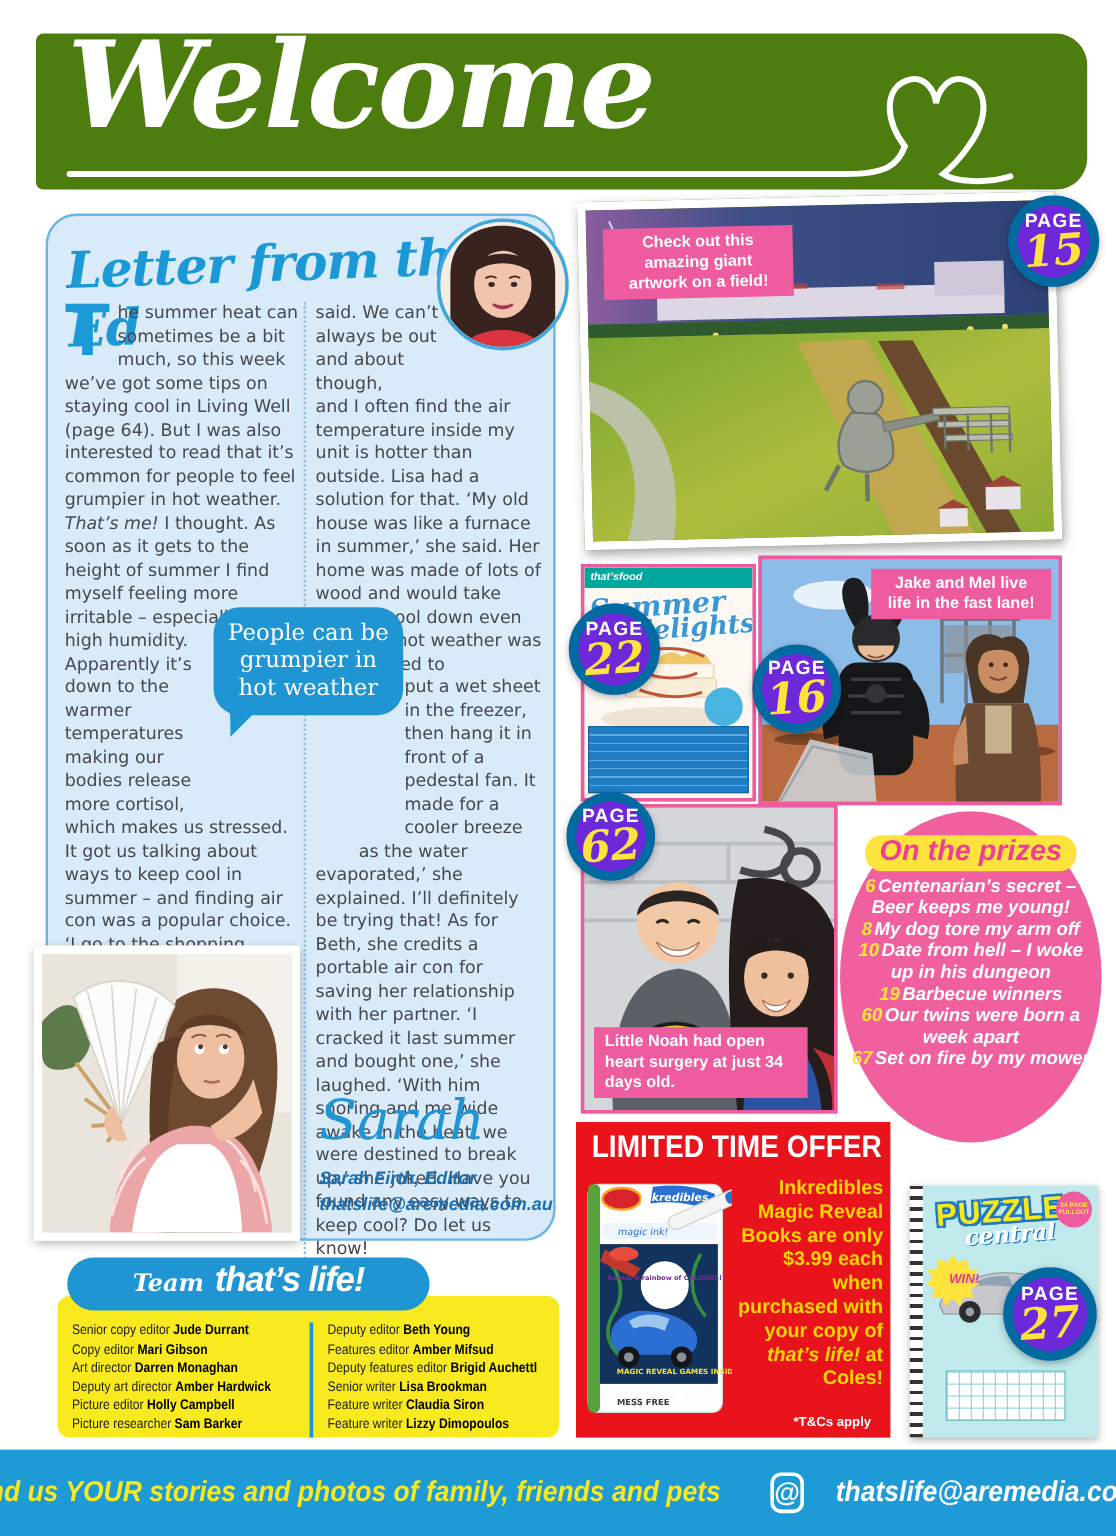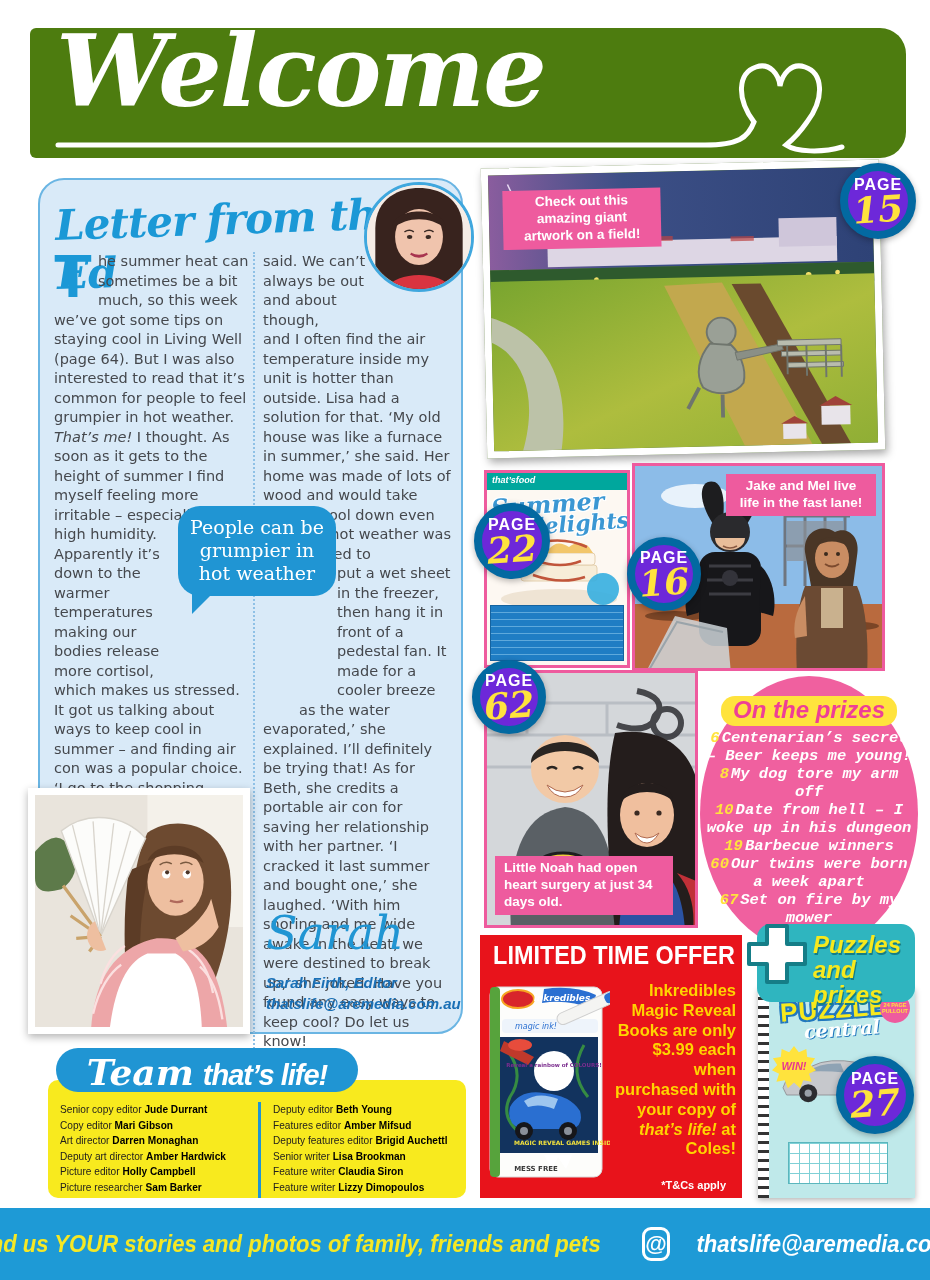--- a/index.html
+++ b/index.html
@@ -76,29 +76,29 @@
   .badge .bn { color:#ffe33d; font-family:"DejaVu Serif", serif; font-style:italic; font-weight:bold;
                font-size:36px; line-height:.9; transform:rotate(-4deg); }
 
   
   .cover-ellipse { position:absolute; left:700px; top:676px; width:218px; height:276px;
                    background:#f0609f; border-radius:50%; display:flex; flex-direction:column;
                    align-items:center; padding-top:20px; z-index:3; }
   .cover-title { background:#ffe33d; color:#ee3f96; font-family:"Liberation Sans", sans-serif;
                  font-weight:bold; font-style:italic; font-size:24px; padding:0 12px 2px;
                  border-radius:14px; margin-bottom:4px; white-space:nowrap; }
-  .cover-item { width:206px; text-align:center; color:#fff; font-family:Liberation Mono, monospace;
+  .cover-item { width:206px; text-align:center; color:#fff; font-family:Liberation Sans, sans-serif;
                 font-weight:bold; font-style:italic; font-size:15.5px; line-height:1.16; }
   .cover-item .num { color:#ffe33d; margin-right:2px; }
 
   
   .team-banner { position:absolute; left:56px; top:1048px; width:302px; height:44px; background:#2095d3;
                  border-radius:22px; display:flex; align-items:baseline; justify-content:center;
                  gap:9px; color:#fff; z-index:4; padding-top:3px; }
-  .team-banner .scr { font-family:"DejaVu Serif", serif; font-style:italic; font-weight:bold; font-size:36px; }
+  .team-banner .scr { font-family:"DejaVu Serif", serif; font-style:italic; font-weight:bold; font-size:20px; }
   .team-banner .brand { font-family:"Liberation Sans", sans-serif; font-weight:bold; font-style:italic;
                         font-size:29px; letter-spacing:-1px; }
   .team-box { position:absolute; left:48px; top:1080px; width:418px; height:118px; background:#f8ea1e;
               border-radius:10px; display:flex; padding:22px 0 0 12px; }
   .team-col { width:198px; font-family:"Liberation Sans", sans-serif; font-size:11.5px; color:#22211d; }
   .team-col + .team-col { border-left:3px solid #2095d3; padding-left:12px; }
   .team-row { white-space:nowrap; transform:scaleX(.88); transform-origin:0 50%; line-height:15.5px; }
   .team-row b { color:#000; }
 
   
@@ -122,21 +122,21 @@
                   box-shadow:0 2px 6px rgba(0,0,0,.3); overflow:hidden; }
   .spiral { position:absolute; left:0; top:0; width:11px; height:100%; background:#fff;
             background-image:repeating-linear-gradient(#333 0 3px, #fff 3px 9px); }
   .pz-title { position:absolute; left:22px; top:6px; font-family:"Liberation Sans", sans-serif;
               font-weight:bold; font-size:26px; color:#f7e91d; letter-spacing:1px; transform:rotate(-4deg);
               text-shadow:-2px 2px 0 #2178be, 2px 2px 0 #2178be, 2px -2px 0 #2178be, -2px -2px 0 #2178be; }
   .pz-sub { position:absolute; left:46px; top:30px; font-family:"DejaVu Serif", serif; font-style:italic;
             font-weight:bold; font-size:19px; color:#fff; transform:rotate(-4deg);
             text-shadow:1px 1px 0 #2178be; }
   .pz-win { position:absolute; left:14px; top:58px; width:44px; height:44px; z-index:2; }
-  .pz-win span { position:absolute; left:0; top:14px; width:44px; text-align:center;
+  .pz-win span { position:absolute; left:0; top:14px; width:44px; text-align:right;
                  color:#e8388f; font-weight:bold; font-style:italic; font-size:11px;
                  font-family:"Liberation Sans", sans-serif; }
   .pz-star { width:44px; height:44px; background:#ffe33d;
              clip-path:polygon(50% 0,61% 14%,78% 7%,80% 25%,98% 28%,88% 43%,100% 55%,84% 63%,90% 81%,71% 78%,64% 96%,50% 83%,36% 96%,29% 78%,10% 81%,16% 63%,0 55%,12% 43%,2% 28%,20% 25%,22% 7%,39% 14%); }
   .pz-pullout { position:absolute; right:5px; top:5px; width:30px; height:30px; border-radius:50%;
                 background:#ee5b9e; color:#ffe33d; font-size:5.5px; font-weight:bold; text-align:center;
                 display:flex; align-items:center; justify-content:center; line-height:1.1;
                 font-family:"Liberation Sans", sans-serif; }
   .pz-grid { position:absolute; left:30px; bottom:14px; width:100px; height:42px; background:#fff;
              border:1px solid #5ab6bd;
@@ -484,29 +484,20 @@
         <path d="M60 176 l8 14 6 -12 8 12 6 -14 z" fill="#fff"></path>
         <text x="52" y="192" font-size="7" font-weight="bold" fill="#3a3a3a" text-anchor="middle">MESS FREE</text>
       </svg>
     </div>
     <div class="offer-body">
       <span>Inkredibles Magic Reveal Books are only $3.99 each when purchased with your copy of </span><em>that’s life!</em><span> at Coles!</span>
     </div>
     <div class="offer-terms">*T&amp;Cs apply</div>
   </div>
 
-  <div class="puzzles-box">
-    <svg class="plus-icon" viewBox="0 0 72 72">
-      <path d="M26 8 h20 v18 h18 v20 h-18 v18 h-20 v-18 h-18 v-20 h18 z" fill="#fff" stroke="#157d87" stroke-width="4" stroke-linejoin="round"></path>
-    </svg>
-    <div class="puzzles-text">
-      <div>Puzzles</div>
-      <div>and prizes</div>
-    </div>
-  </div>
   <div class="puzzle-thumb">
     <div class="spiral"></div>
     <div class="pz-title">PUZZLE</div>
     <div class="pz-sub">central</div>
     <div class="pz-pullout">24 PAGE PULLOUT</div>
     <svg viewBox="0 0 140 60" width="126" height="54" style="position:absolute; left:16px; top:62px;">
       <path d="M10 42 q4 -16 24 -18 q14 -14 44 -12 q28 2 40 16 q16 2 16 14 l-2 8 h-118 z" fill="#c6c8cc" stroke="#8e9094"></path>
       <path d="M38 24 q12 -10 36 -9 l4 10 q-20 -2 -40 -1 z" fill="#8fa3b4"></path>
       <circle cx="38" cy="48" r="10" fill="#2c2c30"></circle>
         <circle cx="104" cy="48" r="10" fill="#2c2c30"></circle>

